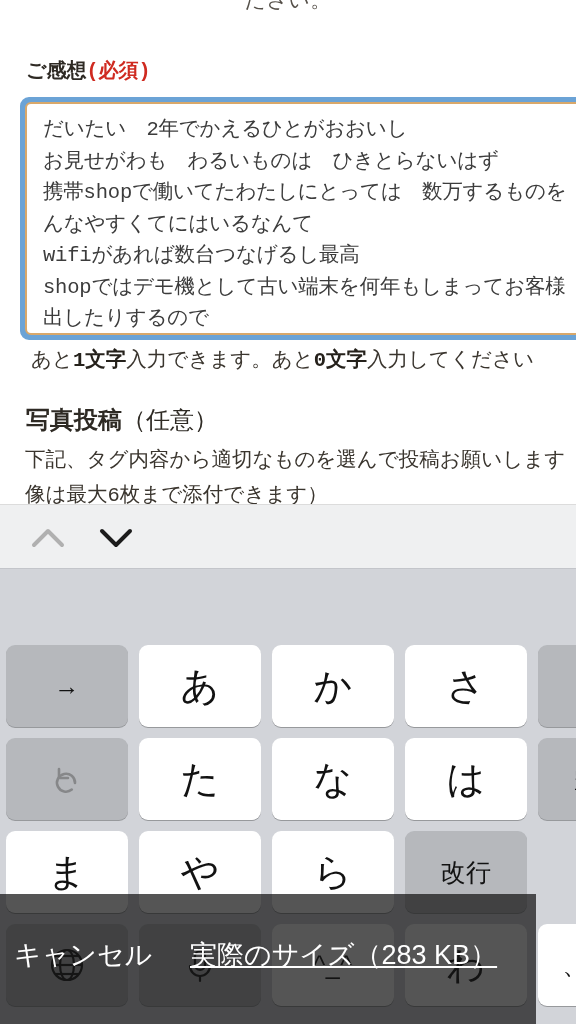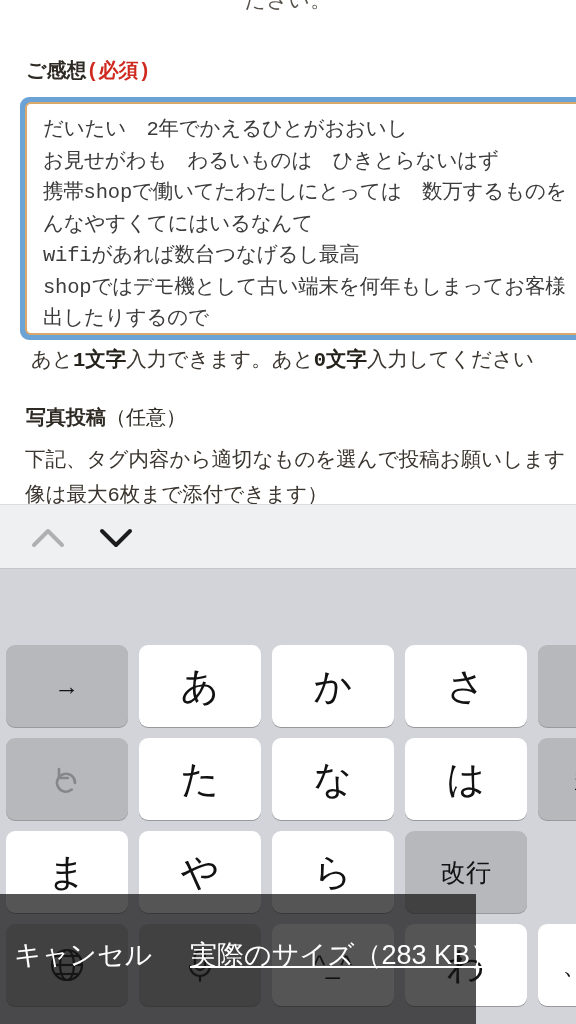--- a/index.html
+++ b/index.html
@@ -56,21 +56,21 @@
     letter-spacing: -0.2px;
   }
   .counter {
     position: absolute; left: 25px; top: 345px;
     font-size: 20.5px; color: #3a352e; white-space: nowrap; margin-left: 6px;
   }
   .counter b { font-weight: bold; color: #25211b; }
 
   .photo-heading {
     position: absolute; left: 26px; top: 404px;
-    font-size: 20px; color: #2e2a24; white-space: nowrap;
+    font-size: 24px; color: #2e2a24; white-space: nowrap;
   }
   .photo-heading .strong { font-weight: bold; }
   .photo-desc {
     position: absolute; left: 25px; top: 443px;
     width: 620px;
     font-size: 20.5px; line-height: 35px; color: #3a352e;
     white-space: pre-wrap;
   }
 
   
@@ -117,21 +117,21 @@
   }
   .key.light { background: #ffffff; }
   .key.func  { background: #b6b8bc; }
   .key.small-label { font-size: 25px; letter-spacing: .5px; }
   .key.icon-key svg { display: block; }
   .key.dim svg { opacity: .45; }
 
   
   #overlay {
     position: absolute; left: 0; top: 894px;
-    width: 476px; height: 130px;
+    width: 536px; height: 130px;
     background: rgba(20,20,20,0.72);
   }
   #overlay-cancel {
     position: absolute; left: 14px; top: 43px;
     font-size: 27px; color: #ffffff; white-space: nowrap;
   }
   #overlay-actual-size {
     position: absolute; left: 190px; top: 43px;
     font-size: 27px; color: #ffffff; white-space: nowrap; text-decoration: underline;
   }

